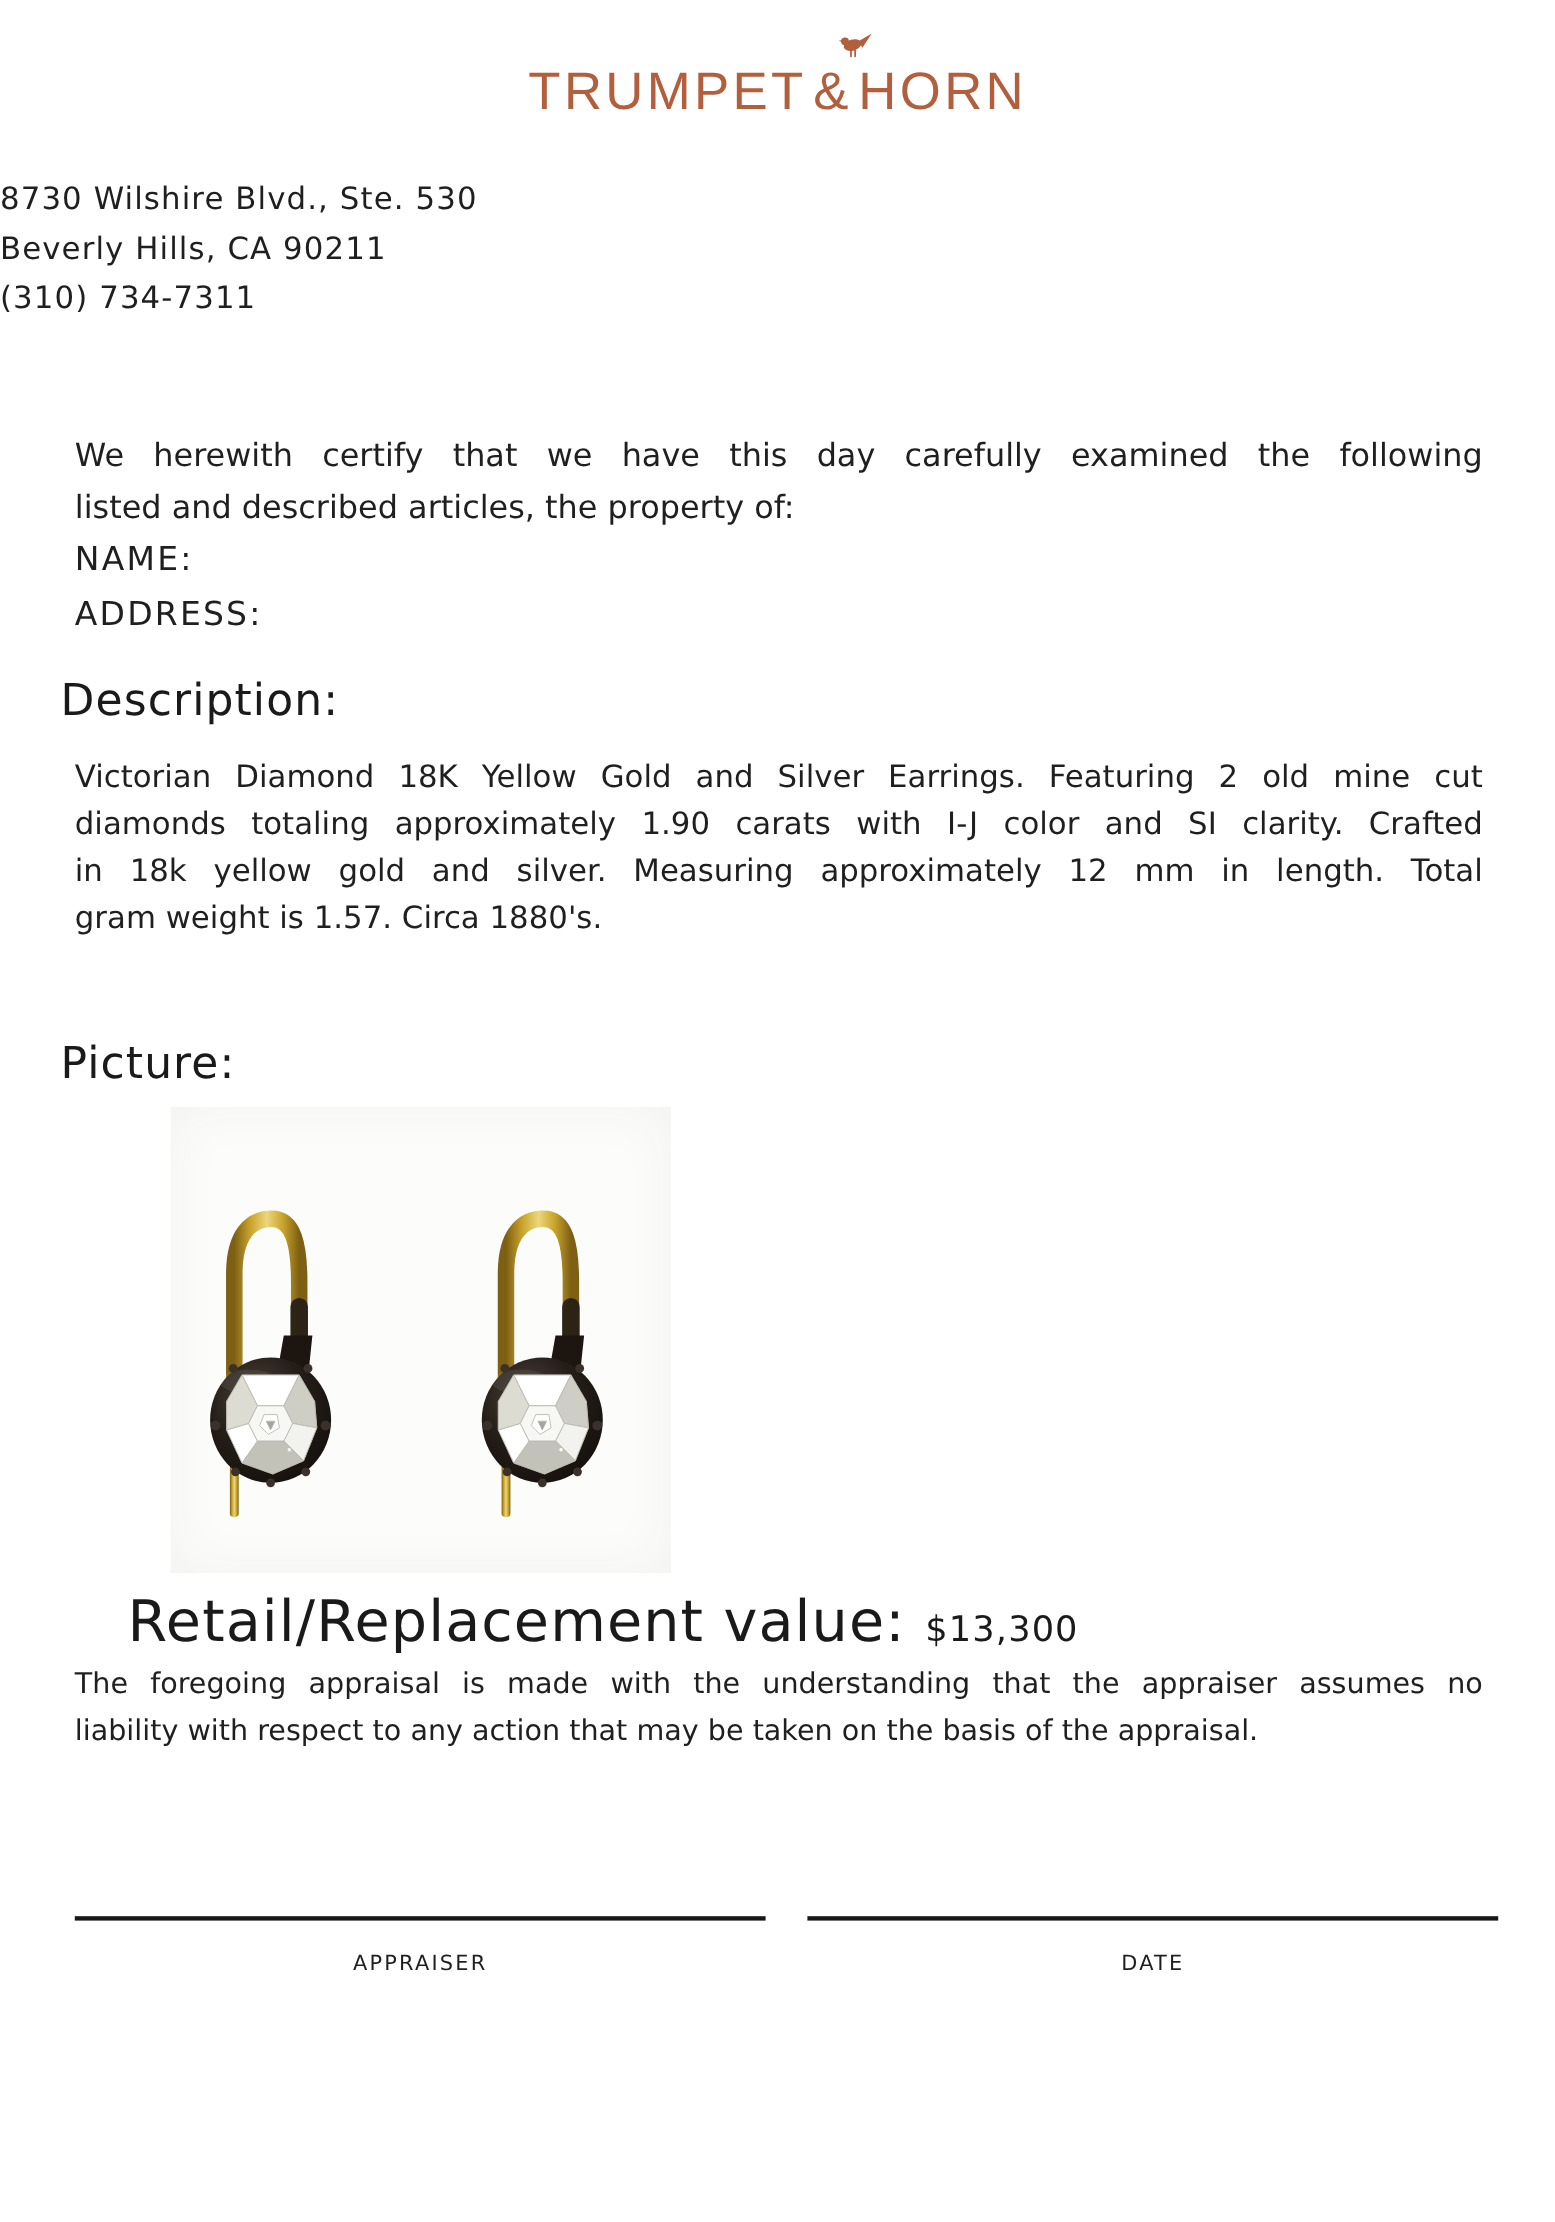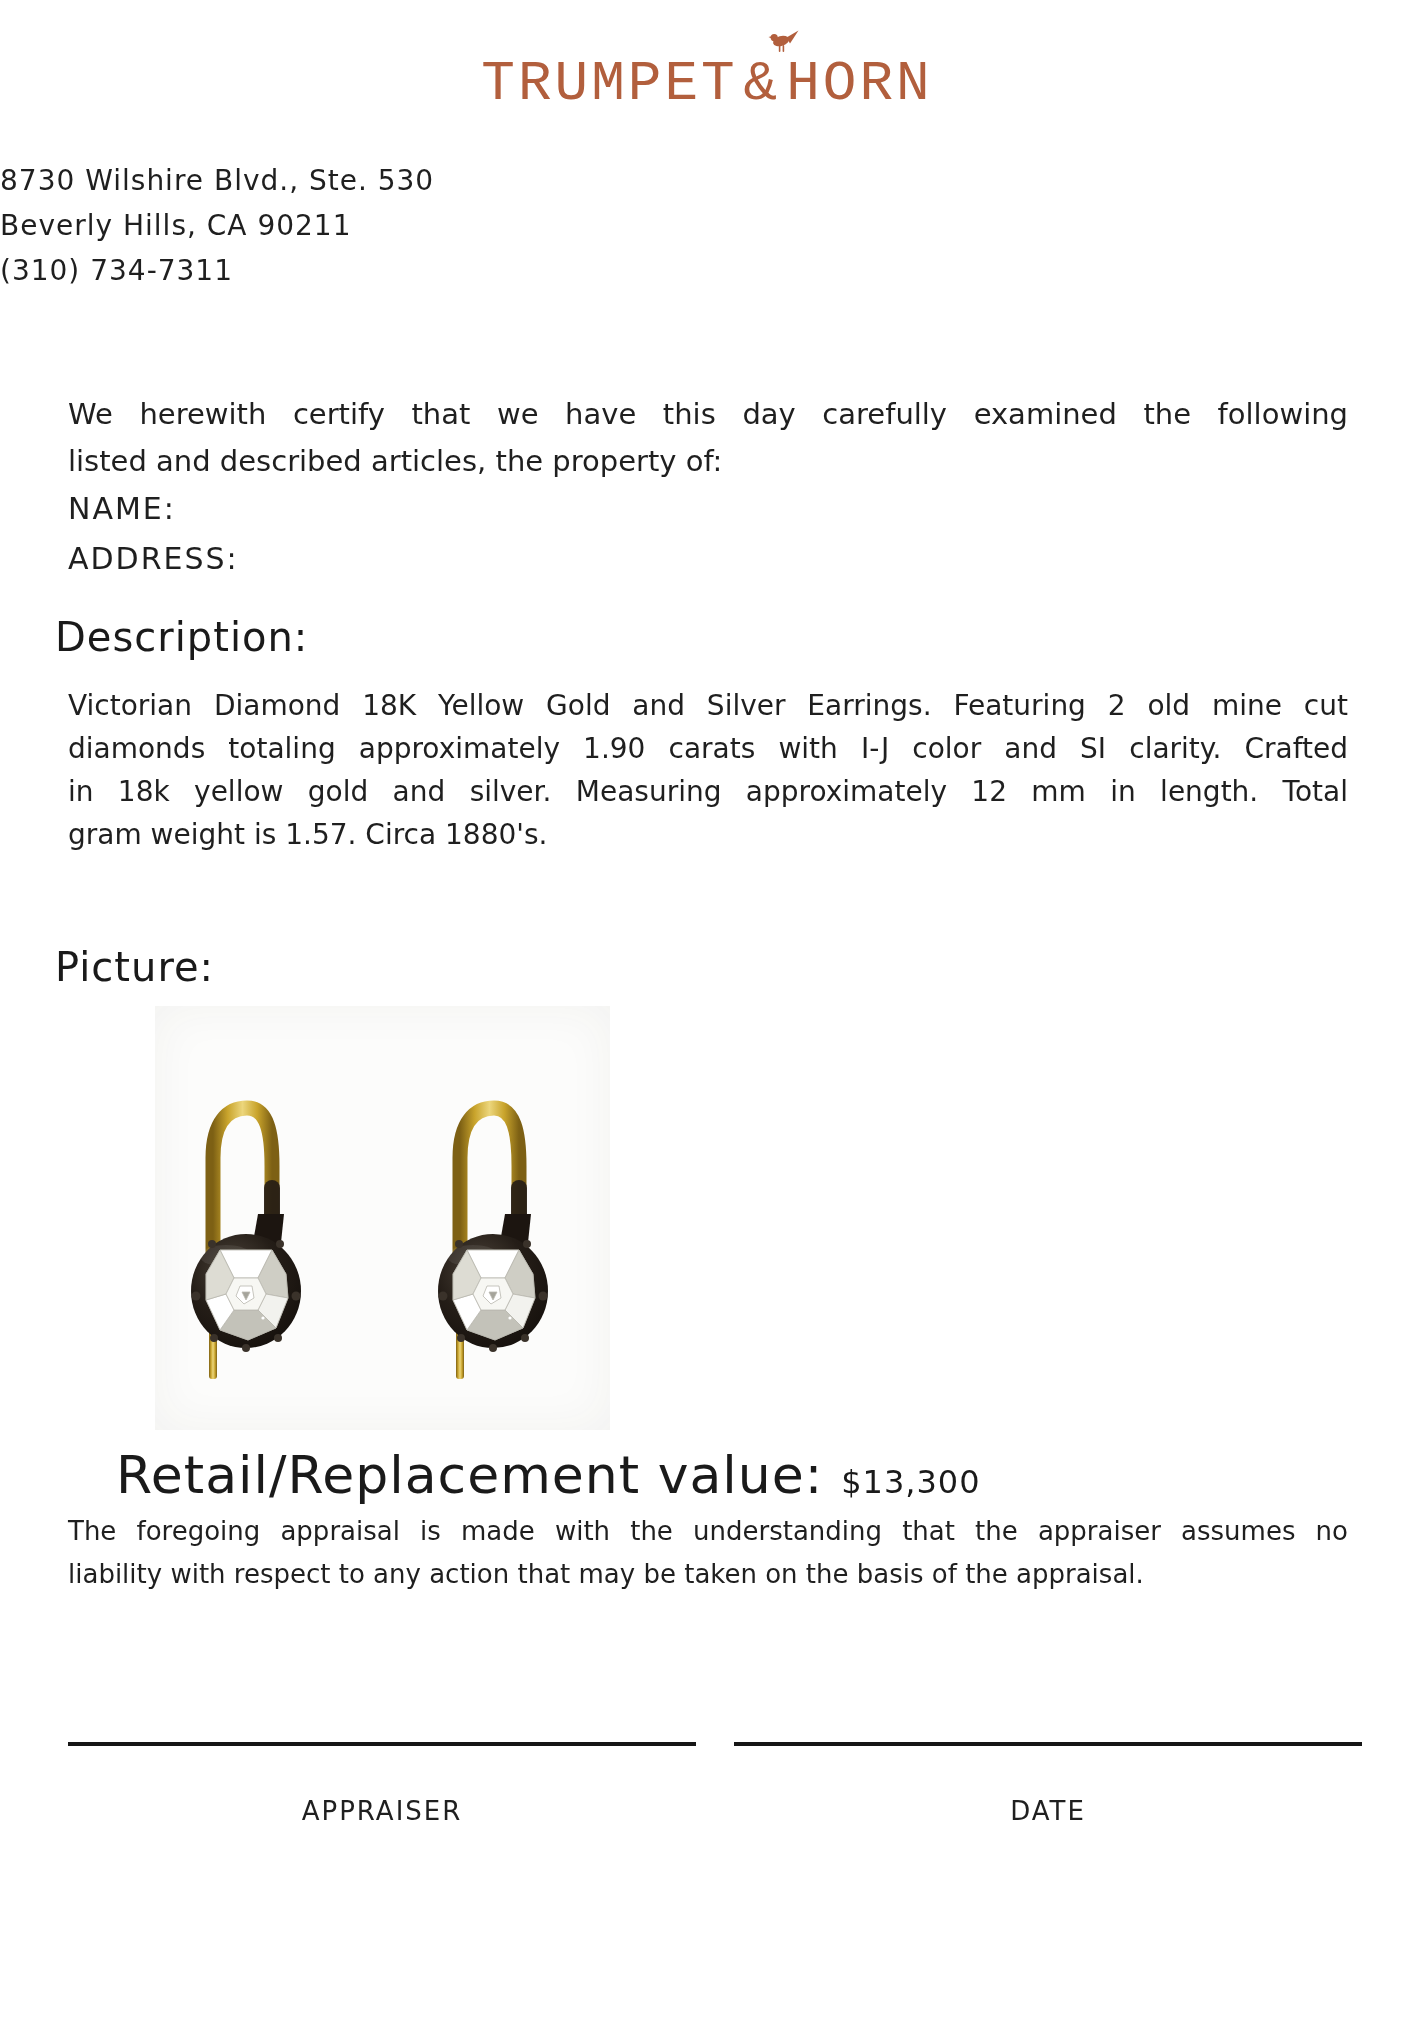--- a/index.html
+++ b/index.html
@@ -13,22 +13,22 @@
     overflow: hidden;
   }
 
   
   .brand {
     position: absolute;
     top: 42px; left: 0; right: 0;
     display: flex;
     justify-content: center;
     align-items: baseline;
-    font-family: Liberation Mono, monospace;
-    font-size: 56px;
+    font-family: Liberation Sans, sans-serif;
+    font-size: 48px;
     line-height: 84px;
     letter-spacing: 3px;
     font-weight: 400;
   }
   .brand .amp-wrap {
     position: relative;
     margin: 0 6px;
     display: inline-block;
   }
   .brand .bird {
@@ -97,22 +97,22 @@
     position: absolute;
     left: 68px; top: 1742px;
     width: 1294px;
     display: flex;
     gap: 38px;
   }
   .sig-col { flex: 1; }
   .sig-line { border-top: 4px solid #161616; height: 0; }
   .sig-label {
     text-align: center;
-    padding-top: 50px;
-    font-size: 26px;
+    padding-top: 28px;
+    font-size: 19px;
     letter-spacing: 2px;
   }
 </style>
 </head>
 <body>
 
 <div class="page">
 
   <header class="brand" style="color: rgb(178, 95, 61);">
     <span>TRUMPET</span>

